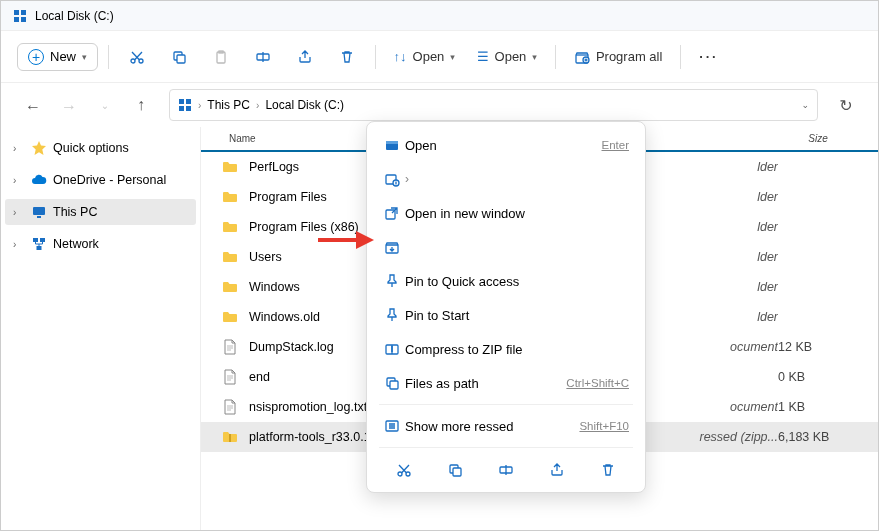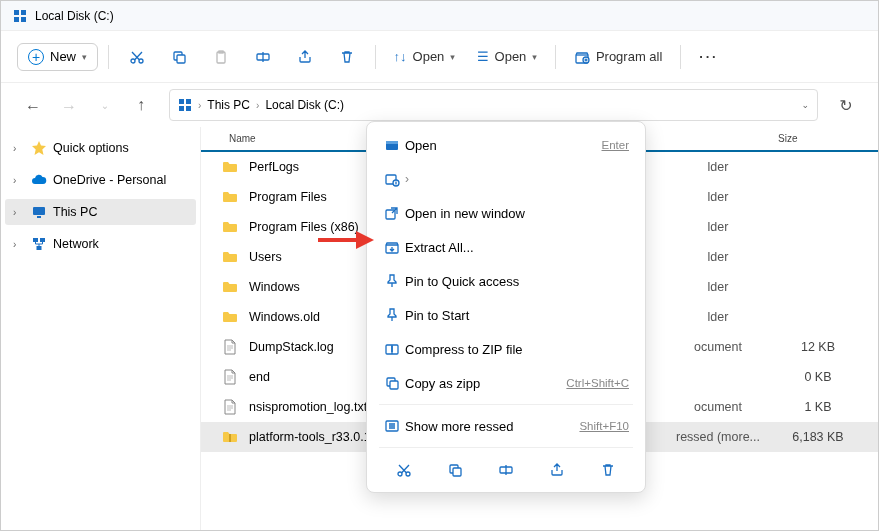--- a/index.html
+++ b/index.html
@@ -28,27 +28,27 @@
 .sidebar { width: 200px; border-right: 1px solid #eee; padding: 8px 4px; }
 .tree-item { display: flex; align-items: center; gap: 6px; padding: 5px 8px; font-size: 12.5px; cursor: pointer; border-radius: 3px; }
 .tree-item.selected { background: #e9e9e9; }
 .tree-item .caret { width: 12px; color: #666; font-size: 10px; }
 .tree-item .ticon { width: 16px; height: 16px; display: inline-flex; align-items:center; justify-content:center; }
 
 .file-area { flex: 1; position: relative; }
 .file-header { display: flex; padding: 6px 20px; font-size: 10px; color: #444; border-bottom: 2px solid #0369a1; }
 .col-name { flex: 1; padding-left: 8px; }
 .col-type { width: 120px; text-align: left; }
-.col-size { width: 80px; text-align: left; }
+.col-size { width: 80px; text-align: center; font-style: italic; }
 .file-row { display: flex; align-items: center; padding: 4px 20px; font-size: 12.5px; cursor: default; height: 30px; }
 .file-row.selected { background: #eaeaea; }
 .file-row .ficon { width: 18px; height: 18px; margin-right: 10px; display:inline-flex; align-items:center; justify-content:center; }
 .file-row .fname { flex: 1; }
-.file-row .ftype { width: 120px; color: #555; text-align: center; white-space: nowrap; overflow: hidden; }
-.file-row .fsize { width: 80px; text-align: center; color: #444; }
+.file-row .ftype { width: 120px; color: #555; text-align: right; white-space: nowrap; overflow: hidden; font-style: italic; }
+.file-row .fsize { width: 80px; text-align: left; color: #444; }
 
 .context-menu { position: absolute; top: 120px; left: 365px; width: 280px; background: #fff; border: 1px solid #ddd; border-radius: 8px; box-shadow: 0 6px 20px rgba(0,0,0,.15); padding: 6px; z-index: 10; }
 .menu-item { display: flex; align-items: center; padding: 8px 10px; font-size: 13px; cursor: pointer; border-radius: 4px; gap: 4px; }
 .menu-item .micon { width: 18px; height: 18px; display:inline-flex; align-items:center; justify-content:center; color:#1a6fc4; flex-shrink:0; }
 .menu-item .mlabel { flex: 1; }
 .menu-item .mshortcut { font-size: 11.5px; color: #888; text-decoration: underline; }
 .menu-item .marrow { color: #888; font-size: 12px; }
 .menu-divider { height: 1px; background: #eee; margin: 4px 6px; }
 .menu-toolbar { display: flex; justify-content: space-around; padding: 4px 6px 2px; }
 .menu-toolbar .mtb { width: 32px; height: 28px; display:flex; align-items:center; justify-content:center; color:#1a6fc4; cursor:pointer; border-radius:4px; }
@@ -315,21 +315,21 @@
           <span class="fsize">1 KB</span>
         </div>
         <div class="file-row selected">
           <span class="ficon">
             <svg width="18" height="18" viewBox="0 0 18 18">
               <path d="M2 5a1 1 0 011-1h4l1.5 2H15a1 1 0 011 1v6a1 1 0 01-1 1H3a1 1 0 01-1-1V5z" fill="#f7c948"></path>
               <rect x="8" y="6" width="2" height="8" fill="#d0a020"></rect>
             </svg>
           </span>
           <span class="fname">platform-tools_r33.0.1-</span>
-          <span class="ftype">ressed (more...</span>
+          <span class="ftype">ressed (zipp...</span>
           <span class="fsize">6,183 KB</span>
         </div>
       </div>
   </div>
 </div>
 
 <div class="context-menu" id="context-menu">
     <div class="menu-item">
       <span class="micon">
         <svg width="16" height="16" viewBox="0 0 16 16">
@@ -359,21 +359,20 @@
       </span>
       <span class="mlabel">Open in new window</span>
     </div>
     <div class="menu-item">
       <span class="micon">
         <svg width="16" height="16" viewBox="0 0 16 16" fill="none" stroke="#1a6fc4" stroke-width="1.3">
           <path d="M2 6l1-2h10l1 2v7a1 1 0 01-1 1H3a1 1 0 01-1-1V6zM2 6h12"></path>
           <path d="M8 8v4M6 10l2 2 2-2"></path>
         </svg>
       </span>
-      <span class="mlabel">Extract All...</span>
     </div>
     <div class="menu-item">
       <span class="micon">
         <svg width="16" height="16" viewBox="0 0 16 16" fill="none" stroke="#1a6fc4" stroke-width="1.3">
           <path d="M6 2h4v5l2 2v1H4V9l2-2V2zM8 10v4"></path>
         </svg>
       </span>
       <span class="mlabel">Pin to Quick access</span>
     </div>
     <div class="menu-item">
@@ -393,21 +392,21 @@
       </span>
       <span class="mlabel">Compress to ZIP file</span>
     </div>
     <div class="menu-item">
       <span class="micon">
         <svg width="16" height="16" viewBox="0 0 16 16" fill="none" stroke="#1a6fc4" stroke-width="1.3">
           <rect x="3" y="3" width="8" height="8" rx="1"></rect>
           <rect x="6" y="6" width="8" height="8" rx="1" fill="#fff"></rect>
         </svg>
       </span>
-      <span class="mlabel">Copy as zipp</span>
+      <span class="mlabel">Files as path</span>
       <span class="mshortcut">Ctrl+Shift+C</span>
     </div>
     <div class="menu-divider"></div>
     <div class="menu-item">
       <span class="micon">
         <svg width="16" height="16" viewBox="0 0 16 16" fill="none" stroke="#1a6fc4" stroke-width="1.3">
           <rect x="2" y="3" width="12" height="10" rx="1"></rect>
           <path d="M5 6h6M5 8h6M5 10h6"></path>
         </svg>
       </span>

